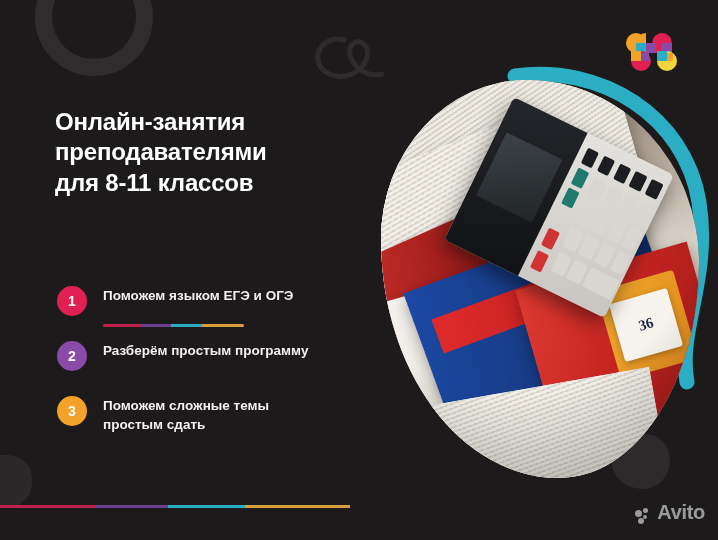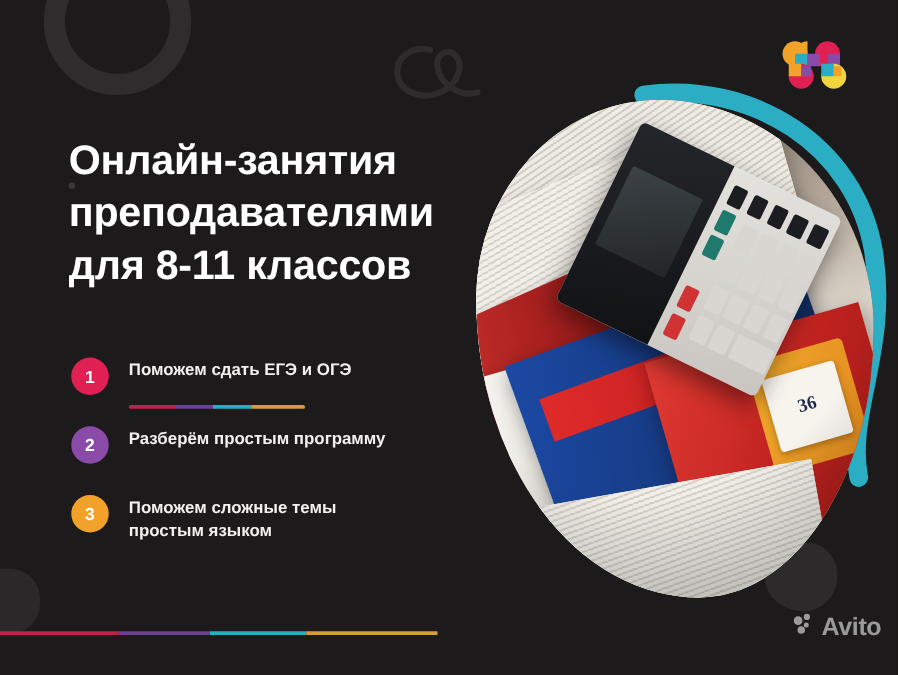--- a/index.html
+++ b/index.html
@@ -147,21 +147,21 @@
 
   
   #ph-shade{
     left:0;top:0;width:100%;height:100%;
     background:radial-gradient(120% 95% at 42% 34%,rgba(0,0,0,0) 48%,rgba(0,0,0,.45) 100%);
   }
 
   
   #headline{
     position:absolute;left:55px;top:107px;width:300px;
-    color:#ffffff;font-size:33px;line-height:1.27;font-weight:bold;
+    color:#ffffff;font-size:24px;line-height:1.27;font-weight:bold;
     letter-spacing:-.2px;
   }
   #headline div{white-space:nowrap;}
 
   
   #benefits{position:absolute;left:57px;top:285px;width:320px;}
   .benefit{position:relative;display:flex;align-items:flex-start;margin-bottom:24px;}
   .benefit:last-child{margin-bottom:0;}
   .bnum{
     flex:0 0 auto;width:30px;height:30px;border-radius:50%;
@@ -173,21 +173,21 @@
     padding-top:1px;
   }
   .bline{position:absolute;left:46px;top:39px;width:141px;height:3px;border-radius:2px;}
 
   
   #bottom-bar{position:absolute;left:0;bottom:32px;width:350px;height:3px;display:flex;}
   #bottom-bar span{height:100%;}
 
   
   #avito{
-    position:absolute;right:13px;bottom:26px;display:flex;align-items:flex-start;
+    position:absolute;right:13px;bottom:16px;display:flex;align-items:flex-end;
     opacity:.62;
     margin-top:36px;
   }
   #avito-mark{position:relative;width:19px;height:16px;margin-right:3px;}
   #avito-mark i{position:absolute;border-radius:50%;background:#e9e9ea;display:block;}
   #avito-text{color:#e9e9ea;font-size:20px;font-weight:bold;letter-spacing:-.3px;}
 </style>
 </head>
 <body style="background: rgb(28, 26, 26);">
 
@@ -286,37 +286,37 @@
     <div>Онлайн-занятия</div>
     <div>преподавателями</div>
     <div>для 8-11 классов</div>
   </div>
 
   <div id="benefits">
 
     <div class="benefit">
       <div class="bnum" id="bnum1" style="background: rgb(224, 31, 82);">1</div>
       <div class="btext">
-        <div>Поможем сдать ЕГЭ и ОГЭ</div>
+        <div>Поможем языком ЕГЭ и ОГЭ</div>
       </div>
       <div class="bline" id="bline1" style="background: linear-gradient(to right, rgb(192, 33, 75) 0%, rgb(192, 33, 75) 27%, rgb(107, 63, 148) 27%, rgb(107, 63, 148) 48%, rgb(43, 173, 196) 48%, rgb(43, 173, 196) 70%, rgb(215, 156, 58) 70%, rgb(215, 156, 58) 100%);"></div>
     </div>
 
     <div class="benefit">
       <div class="bnum" id="bnum2" style="background: rgb(138, 74, 168);">2</div>
       <div class="btext">
         <div>Разберём простым программу</div>
       </div>
     </div>
 
     <div class="benefit">
       <div class="bnum" id="bnum3" style="background: rgb(242, 161, 41);">3</div>
       <div class="btext">
         <div>Поможем сложные темы</div>
-        <div>простым языком</div>
+        <div>простым сдать</div>
       </div>
     </div>
 
   </div>
 
   <div id="bottom-bar">
     <span style="background: rgb(192, 33, 75); width: 27%;"></span>
     <span style="background: rgb(107, 63, 148); width: 21%;"></span>
     <span style="background: rgb(43, 173, 196); width: 22%;"></span>
     <span style="background: rgb(215, 156, 58); width: 30%;"></span>

